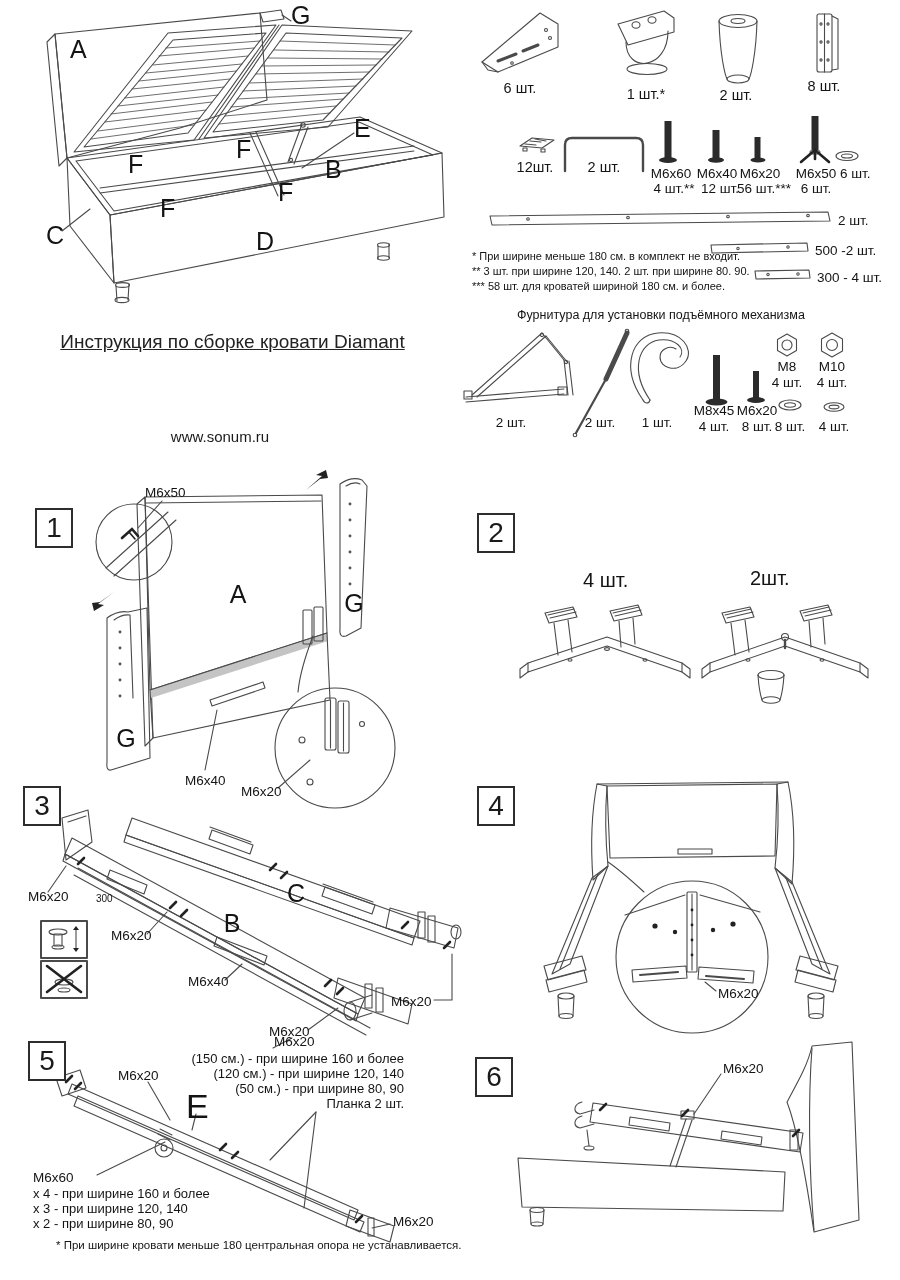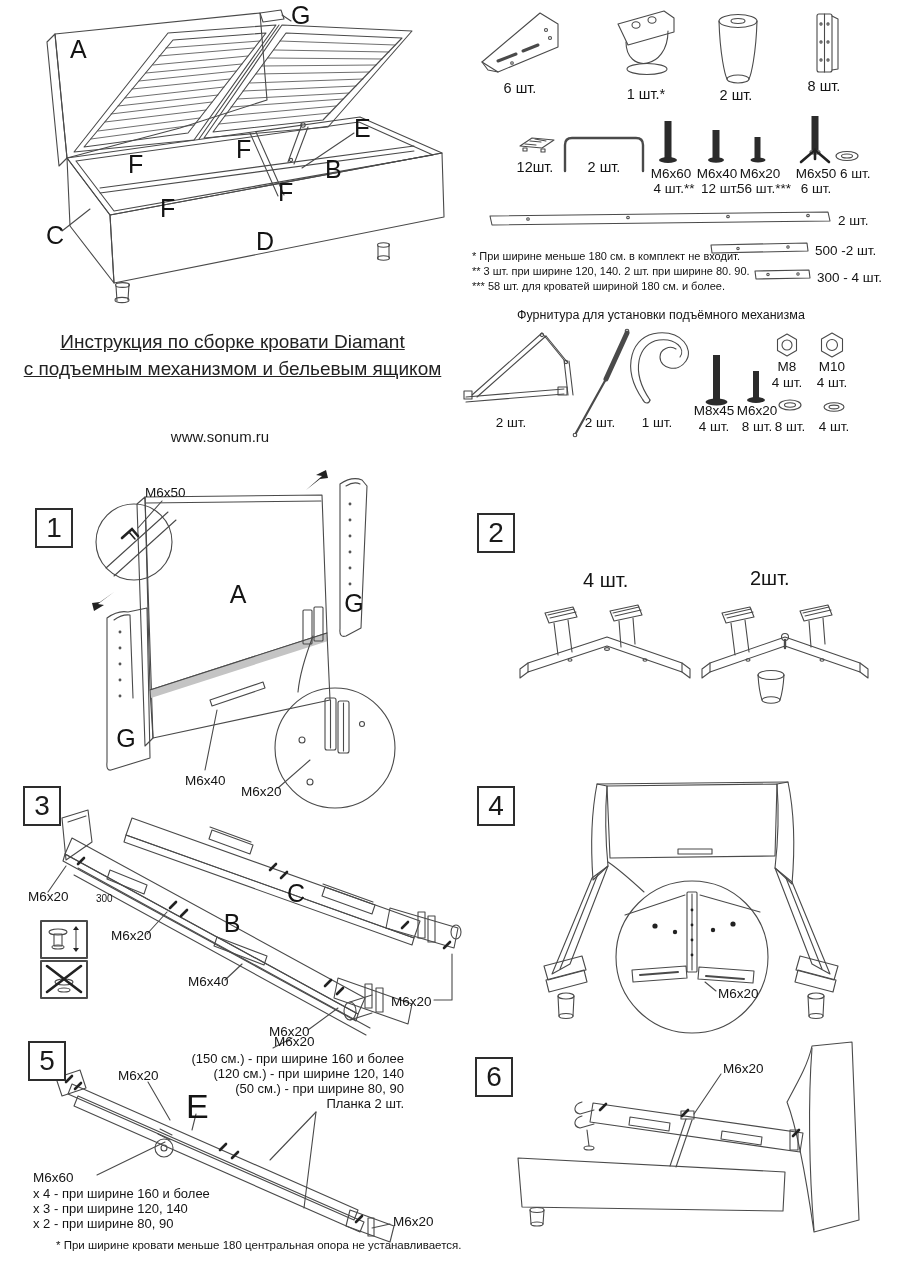--- a/index.html
+++ b/index.html
@@ -297,21 +297,20 @@
   <text class="code" text-anchor="middle" x="327" y="66">M8</text>
   <text class="code" text-anchor="middle" x="327" y="82">4 шт.</text>
   <text class="code" text-anchor="middle" x="372" y="66">M10</text>
   <text class="code" text-anchor="middle" x="372" y="82">4 шт.</text>
   <text class="code" text-anchor="middle" x="330" y="126">8 шт.</text>
   <text class="code" text-anchor="middle" x="374" y="126">4 шт.</text>
 </svg>
 
 <div class="title-block">
   <div>Инструкция по сборке кровати Diamant</div>
-  <div>с подъемным механизмом и бельевым ящиком</div>
 </div>
 <div class="website">www.sonum.ru</div>
 
 <div class="stepnum" style="left:35px;top:508px">1</div>
 <div class="stepnum" style="left:477px;top:513px">2</div>
 <div class="stepnum" style="left:23px;top:786px">3</div>
 <div class="stepnum" style="left:477px;top:786px">4</div>
 <div class="stepnum" style="left:28px;top:1041px">5</div>
 <div class="stepnum" style="left:475px;top:1057px">6</div>
 

